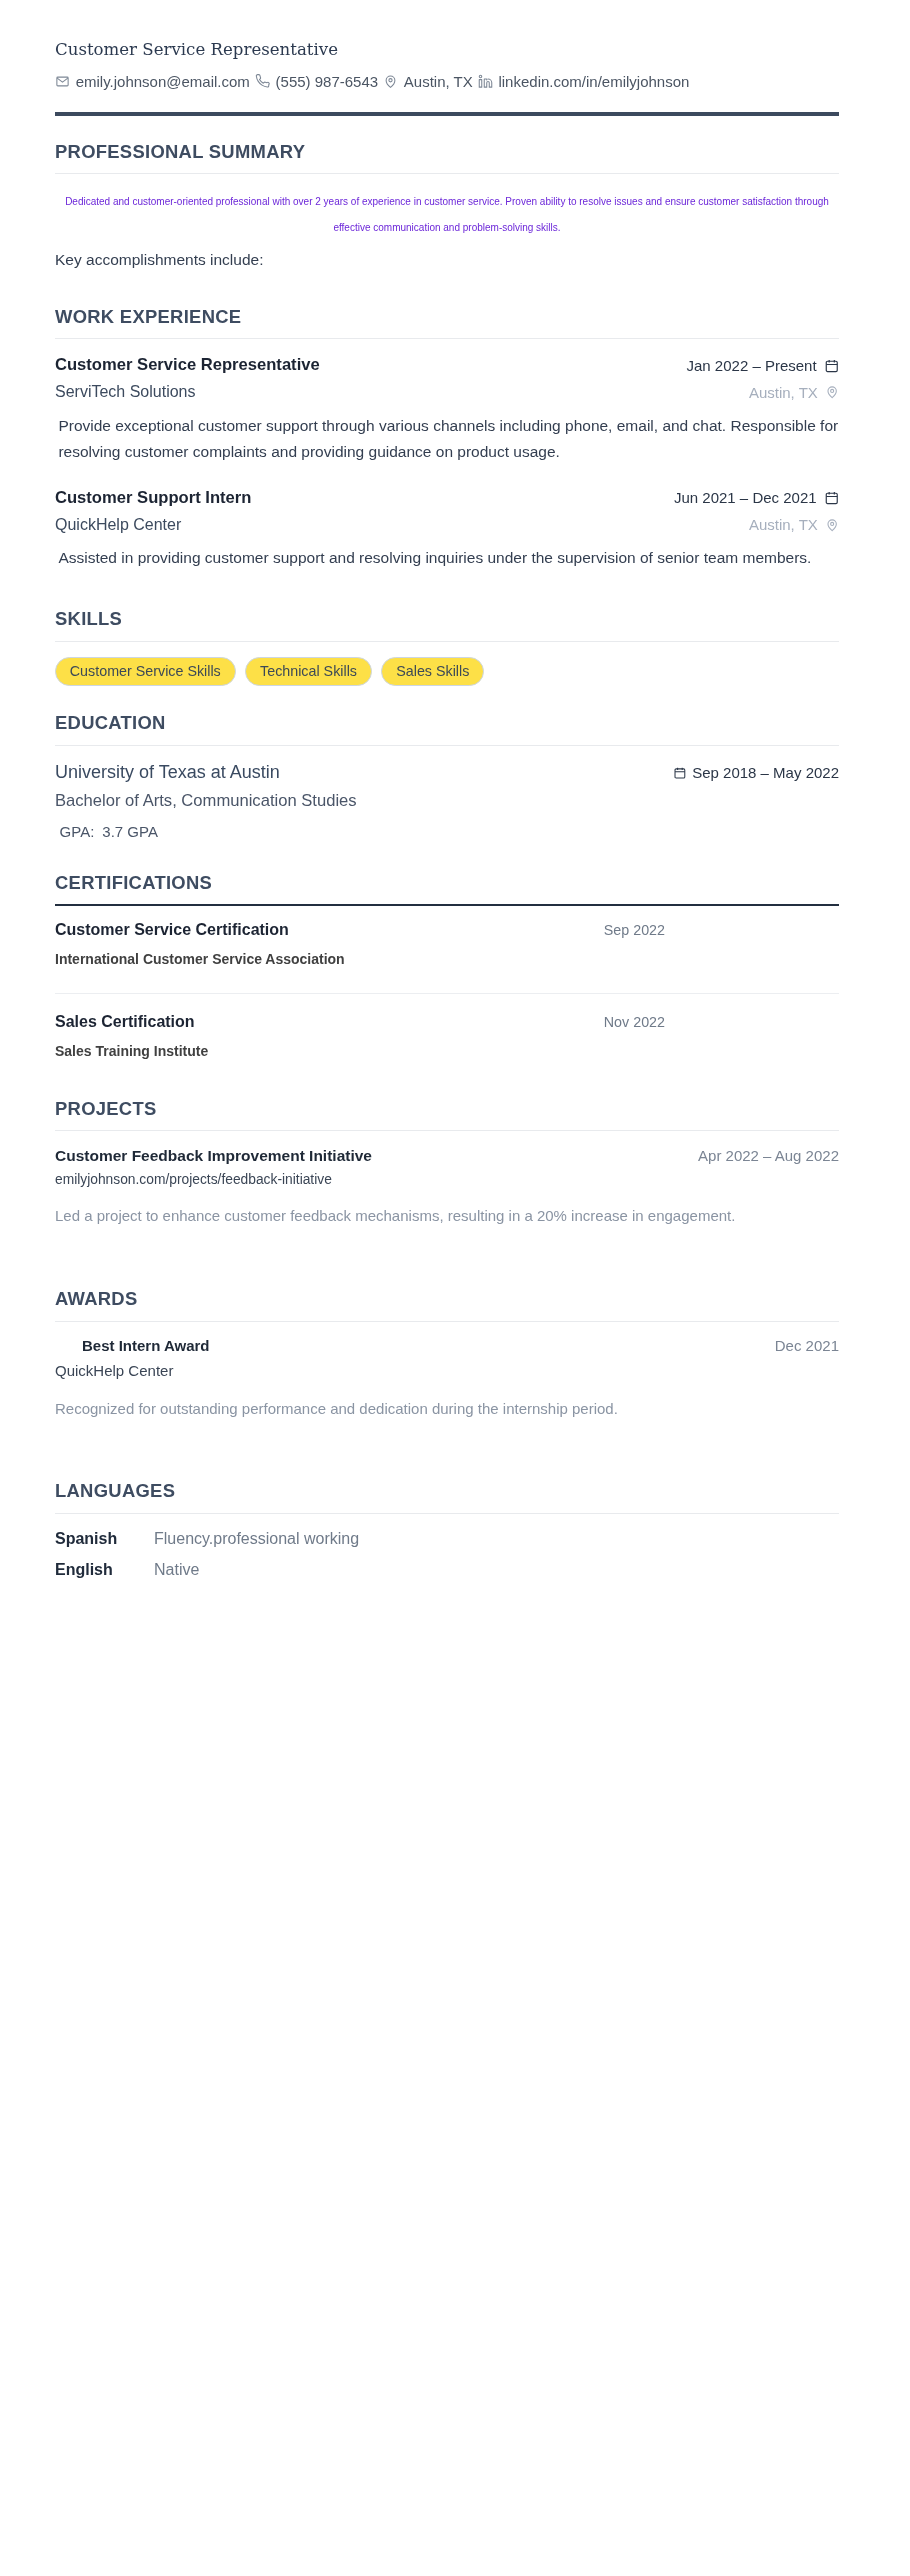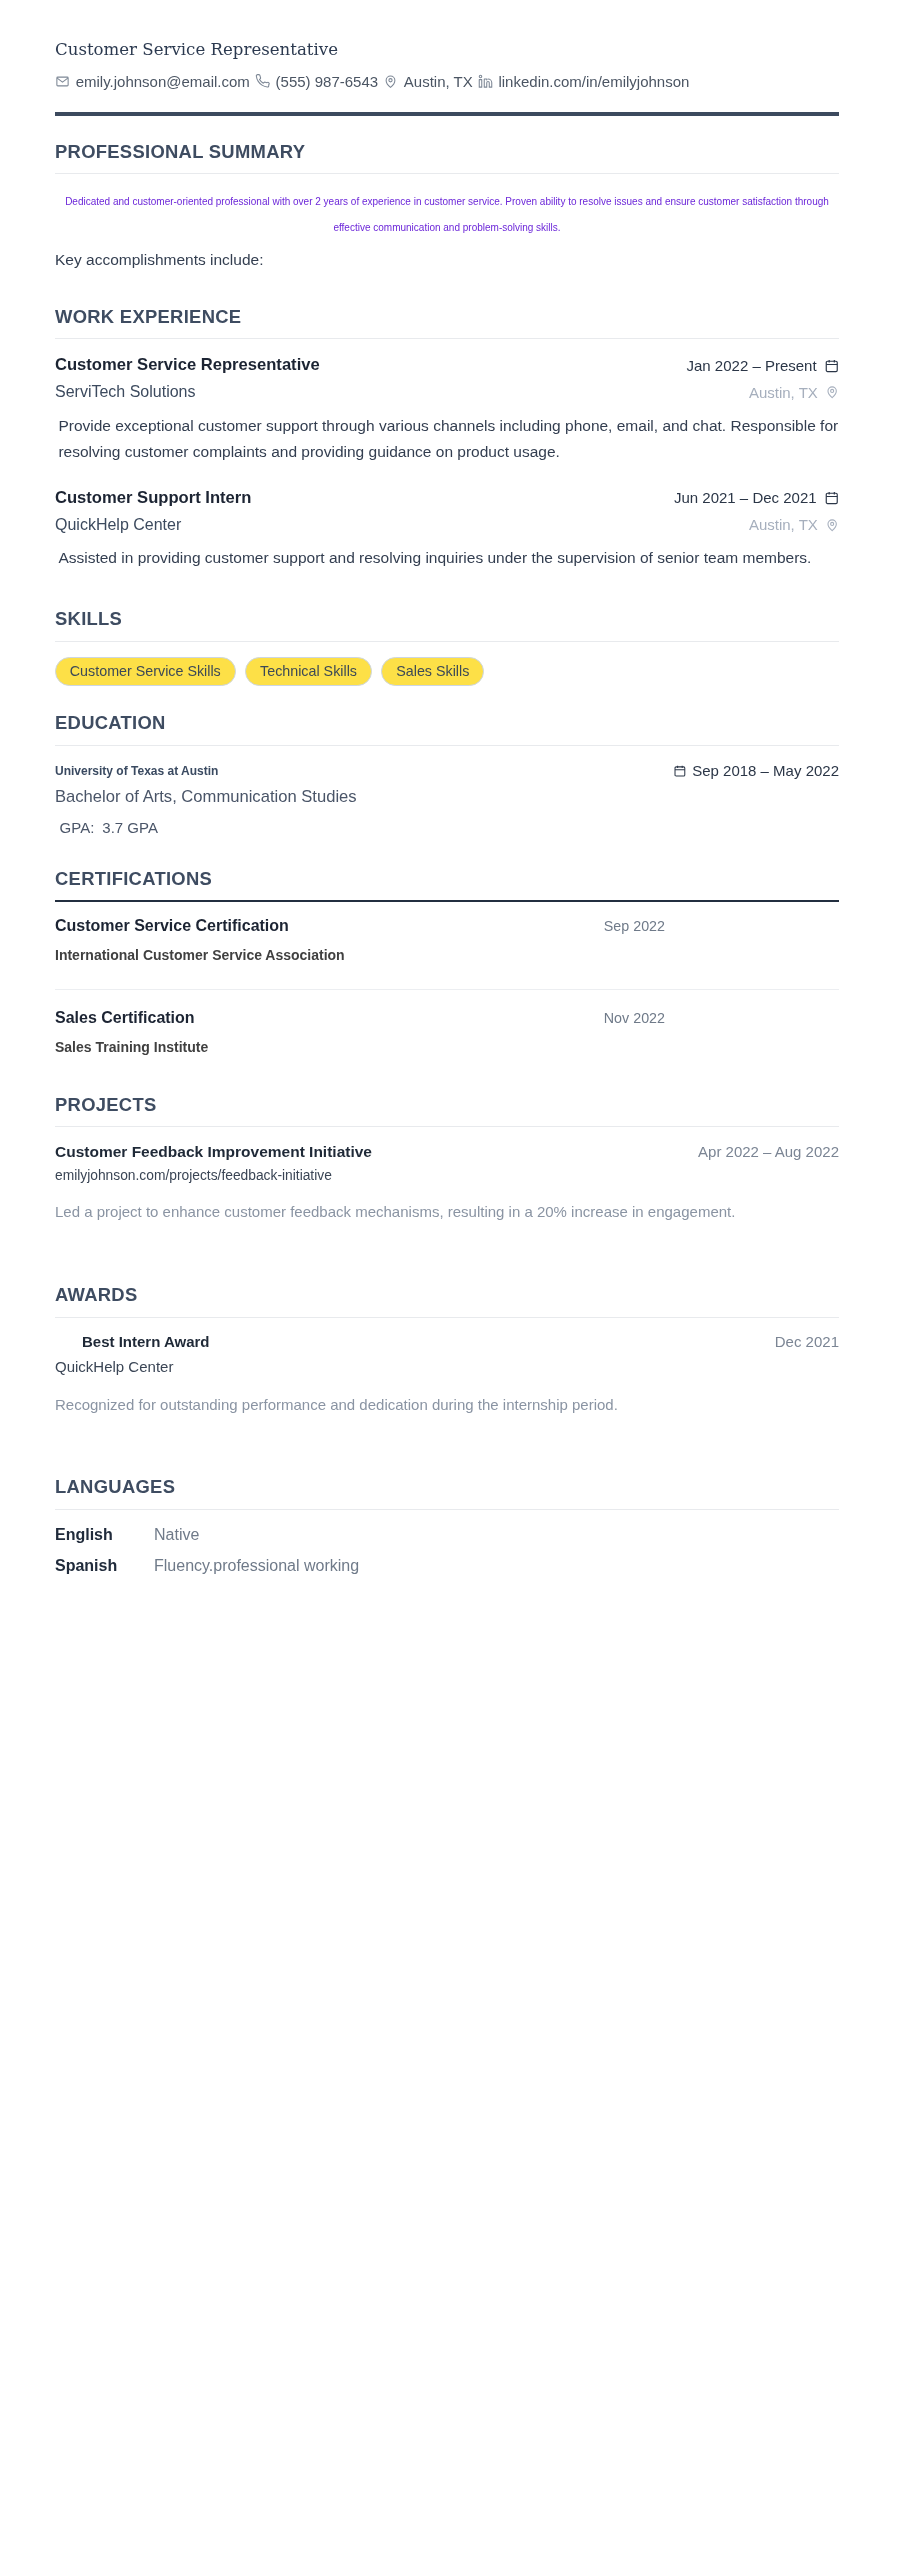--- a/index.html
+++ b/index.html
@@ -68,21 +68,21 @@
   
   .pills { margin-top:15px; display:flex; gap:9.7px; }
   .pill {
     font-size:14.3px; color:#3c4957;
     background:#fde047; border:1.1px solid #ccd6e3;
     border-radius:573px; padding:5.2px 13.8px; line-height:1.2;
   }
 
   
   .edu-row1 { margin-top:16px; display:flex; justify-content:space-between; align-items:center; }
-  .school { font-size:12px; font-weight:700; color:#3a4a61; }
+  .school { font-size:18px; font-weight:400; color:#3a4a61; }
   .edu-date { display:flex; align-items:center; gap:5.7px; font-size:15px; color:#2b3647; }
   .ico-cal-sm { width:13.8px; height:13.8px; color:#2b3647; flex:0 0 auto; }
   .degree { margin-top:8px; font-size:16.6px; color:#4a5568; }
   .gpa-line { margin-top:11.5px; padding-left:4.6px; font-size:15px; color:#4a5568; }
   .gpa-line .gpa-val { margin-left:8px; }
 
   
   .cert-item { margin-top:15px; }
   .cert-row { display:flex; align-items:baseline; }
   .cert-name { width:70%; font-size:16px; font-weight:700; color:#1c2433; }
@@ -286,24 +286,24 @@
       <div class="award-org">QuickHelp Center</div>
       <p class="desc-gray award-desc">Recognized for outstanding performance and dedication during the internship period.</p>
     </div>
   </section>
 
   <section class="section sec-languages">
     <h2>LANGUAGES</h2>
     <div class="rule-light"></div>
     <div class="lang-rows">
       <div class="lang-row">
+        <span class="lang-name">Spanish</span>
+        <span class="lang-level">Fluency.professional working</span>
+      </div>
+      <div class="lang-row">
         <span class="lang-name">English</span>
         <span class="lang-level">Native</span>
       </div>
-      <div class="lang-row">
-        <span class="lang-name">Spanish</span>
-        <span class="lang-level">Fluency.professional working</span>
-      </div>
     </div>
   </section>
 
 </div>
 
 
 </body></html>

